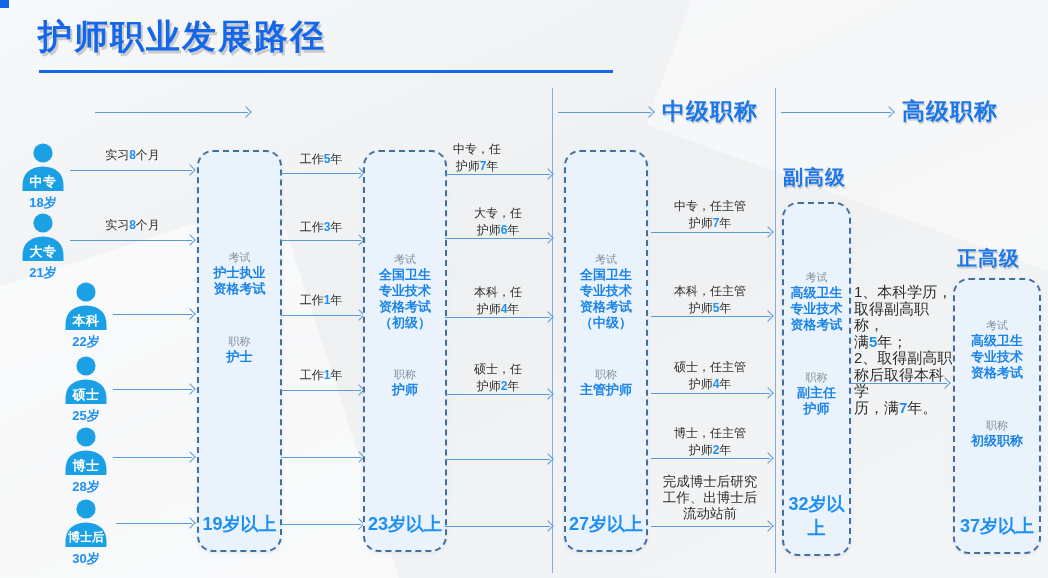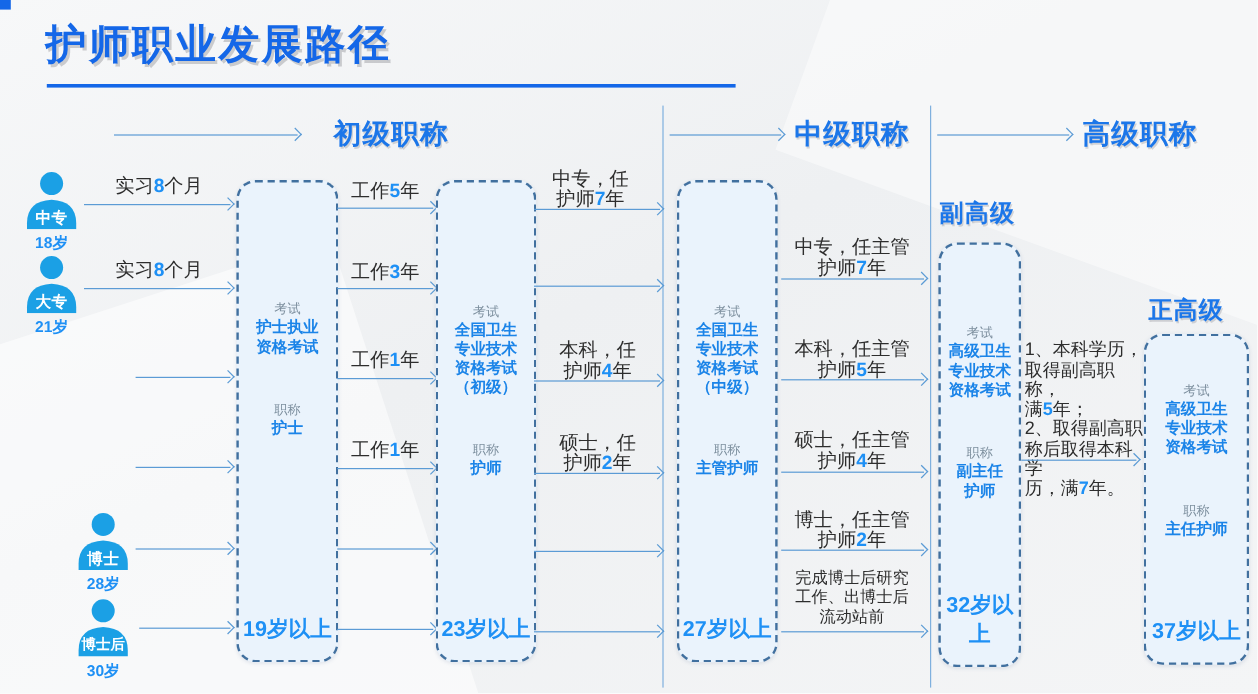--- a/index.html
+++ b/index.html
@@ -24,21 +24,21 @@
     position:absolute;font-size:20px;font-weight:800;color:#1b76e9;letter-spacing:1px;
     text-shadow:1px 1.5px 0 rgba(50,50,60,.18);white-space:nowrap;
   }
   .vdiv{position:absolute;width:1px;top:88px;height:485px;background:#7fb0de;}
   .arrow{position:absolute;height:0;border-top:1.5px solid #5b9bd5;}
   .arrow::after{
     content:'';position:absolute;right:-2px;top:-5px;width:7px;height:7px;
     border-top:1.5px solid #5b9bd5;border-right:1.5px solid #5b9bd5;transform:rotate(45deg);
   }
   .alabel{
-    position:absolute;text-align:center;font-size:16px;line-height:17px;color:#2d2d2d;
+    position:absolute;text-align:center;font-size:12px;line-height:17px;color:#2d2d2d;
     white-space:pre-line;
   }
   .alabel .num,.hl-num{color:#1e90f5;font-weight:bold;}
   .criteria{
     position:absolute;font-size:15px;line-height:16.5px;color:#2d2d2d;white-space:pre-line;
   }
   .person{position:absolute;width:50px;text-align:center;}
   .person svg{display:block;margin:0 auto;}
   .p-name{
     position:absolute;left:0;width:100%;top:30px;color:#fff;
@@ -65,21 +65,20 @@
 
 <div class="stage">
   <div class="deco" style="left:-120px;top:260px;width:500px;height:600px;"></div>
   <div class="deco" style="left:700px;top:-180px;width:600px;height:420px;transform:rotate(20deg);background:rgba(255,255,255,.45);"></div>
 
   <div class="corner-sq"></div>
   <h1 class="title">护师职业发展路径</h1>
   <div class="title-rule"></div>
 
   <div class="arrow" style="left:95px;top:112px;width:153px;"></div>
-  <div class="sec-h" style="left:278px;top:96px;">初级职称</div>
   <div class="vdiv" style="left:552px;"></div>
   <div class="arrow" style="left:558px;top:112px;width:93px;"></div>
   <div class="sec-h" style="left:662px;top:96px;">中级职称</div>
   <div class="vdiv" style="left:775px;"></div>
   <div class="arrow" style="left:781px;top:112px;width:110px;"></div>
   <div class="sec-h" style="left:902px;top:96px;">高级职称</div>
   <div class="sub-h" style="left:783px;top:164px;">副高级</div>
   <div class="sub-h" style="left:957px;top:245px;">正高级</div>
 
   <div class="person" style="left:18px;top:143px;">
@@ -94,20 +93,40 @@
   </div>
   <div class="person" style="left:18px;top:213px;">
     <svg width="46" height="48" viewBox="0 0 46 48">
         <g fill="#1ba0e5">
           <circle cx="23" cy="10" r="9.6"></circle>
           <path d="M2.5 48 L2.5 43 Q2.5 24.5 23 23.5 Q43.5 24.5 43.5 43 L43.5 48 Z"></path>
         </g>
       </svg>
     <div class="p-name">大专</div>
     <div class="p-age">21岁</div>
+  </div>
+  <div class="person" style="left:61px;top:282px;">
+    <svg width="46" height="48" viewBox="0 0 46 48">
+        <g fill="#1ba0e5">
+          <circle cx="23" cy="10" r="9.6"></circle>
+          <path d="M2.5 48 L2.5 43 Q2.5 24.5 23 23.5 Q43.5 24.5 43.5 43 L43.5 48 Z"></path>
+        </g>
+      </svg>
+    <div class="p-name">本科</div>
+    <div class="p-age">22岁</div>
+  </div>
+  <div class="person" style="left:61px;top:356px;">
+    <svg width="46" height="48" viewBox="0 0 46 48">
+        <g fill="#1ba0e5">
+          <circle cx="23" cy="10" r="9.6"></circle>
+          <path d="M2.5 48 L2.5 43 Q2.5 24.5 23 23.5 Q43.5 24.5 43.5 43 L43.5 48 Z"></path>
+        </g>
+      </svg>
+    <div class="p-name">硕士</div>
+    <div class="p-age">25岁</div>
   </div>
   <div class="person" style="left:61px;top:427px;">
     <svg width="46" height="48" viewBox="0 0 46 48">
         <g fill="#1ba0e5">
           <circle cx="23" cy="10" r="9.6"></circle>
           <path d="M2.5 48 L2.5 43 Q2.5 24.5 23 23.5 Q43.5 24.5 43.5 43 L43.5 48 Z"></path>
         </g>
       </svg>
     <div class="p-name">博士</div>
     <div class="p-age">28岁</div>
@@ -156,23 +175,25 @@
     <div class="b-sm" style="top:100px;">考试</div>
     <div class="b-main" style="top:115px;">全国卫生
 专业技术
 资格考试
 （初级）</div>
     <div class="b-sm" style="top:215px;">职称</div>
     <div class="b-main" style="top:230px;">护师</div>
     <div class="b-age">23岁以上</div>
   </div>
 
-  <div class="alabel" style="left:437px;top:141px;width:110px;"><span>中专，任
+  <div class="alabel" style="left:422px;top:141px;width:110px;"><span>中专，任
 护师</span><span class="num">7</span><span>年</span></div>
   <div class="arrow" style="left:445px;top:174px;width:105px;"></div>
+  <div class="alabel" style="left:443px;top:205px;width:110px;"><span>大专，任
+护师</span><span class="num">6</span><span>年</span></div>
   <div class="arrow" style="left:445px;top:238px;width:105px;"></div>
   <div class="alabel" style="left:443px;top:284px;width:110px;"><span>本科，任
 护师</span><span class="num">4</span><span>年</span></div>
   <div class="arrow" style="left:445px;top:317px;width:105px;"></div>
   <div class="alabel" style="left:443px;top:361px;width:110px;"><span>硕士，任
 护师</span><span class="num">2</span><span>年</span></div>
   <div class="arrow" style="left:445px;top:394px;width:105px;"></div>
   <div class="arrow" style="left:445px;top:459px;width:105px;"></div>
   <div class="arrow" style="left:445px;top:526px;width:105px;"></div>
 
@@ -222,16 +243,16 @@
 称后取得本科学
 历，满</span><span class="hl-num">7</span><span>年。</span></div>
   <div class="arrow" style="left:851px;top:383px;width:96px;"></div>
 
   <div class="dbox" style="left:953px;top:278px;width:84px;height:272px;">
     <div class="b-sm" style="top:38px;">考试</div>
     <div class="b-main" style="top:53px;">高级卫生
 专业技术
 资格考试</div>
     <div class="b-sm" style="top:138px;">职称</div>
-    <div class="b-main" style="top:153px;">主任护师</div>
+    <div class="b-main" style="top:153px;">初级职称</div>
     <div class="b-age">37岁以上</div>
   </div>
 </div>
 
 </body></html>

